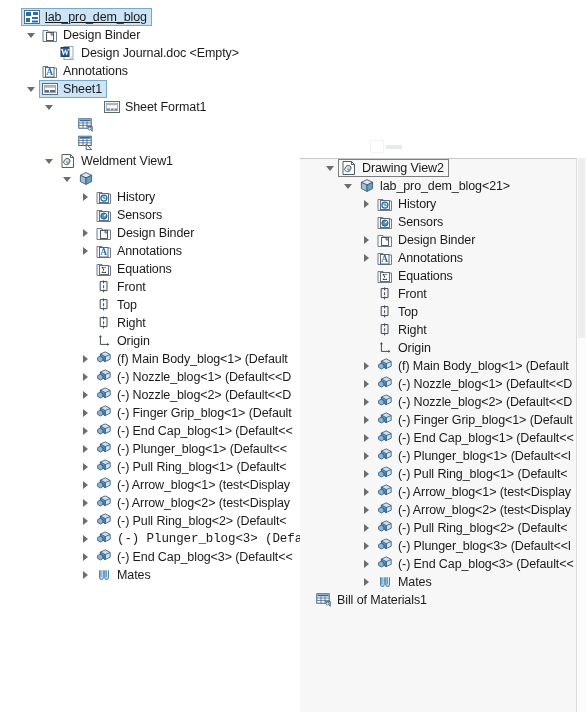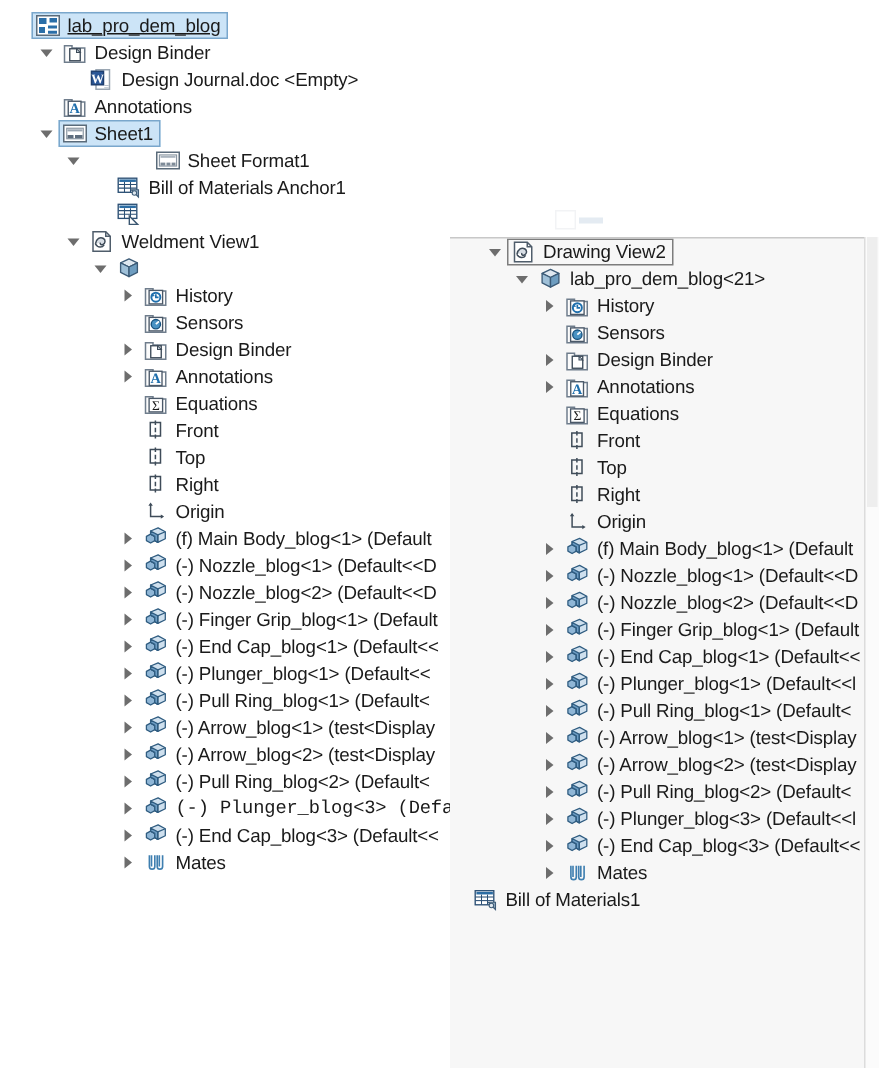--- a/index.html
+++ b/index.html
@@ -266,21 +266,20 @@
         <g stroke="#2b4f74" stroke-width="0.7">
           <line x1="1" y1="6" x2="13" y2="6"></line>
                   <line x1="1" y1="8.4" x2="13" y2="8.4"></line>
           <line x1="5" y1="4.4" x2="5" y2="11"></line>
                   <line x1="9" y1="4.4" x2="9" y2="11"></line>
         </g>
         <path d="M9.5 9.5 l4.8 0 0 4.8 z" fill="#9fb6c9" stroke="#3f5d79" stroke-width="0.8"></path>
         <circle cx="11.6" cy="11.6" r="1.5" fill="#dfe8ef" stroke="#3f5d79" stroke-width="0.7"></circle>
               </svg>
             </span>
-            <span class="lbl">Bill of Materials Anchor1</span>
           </div>
         </div>
         <div class="row" style="top: 134px; left: 0px;">
           <div class="content" style="position: absolute; left: 78px; top: 0px; height: 18px;">
             <span class="ic">
               <svg viewBox="0 0 16 16" xmlns="http://www.w3.org/2000/svg">
                 <g stroke="#2b4f74" stroke-width="0.9" fill="#ffffff">
           <rect x="0.8" y="1.2" width="12.4" height="9.4"></rect>
         </g>
         <rect x="1.6" y="2" width="11" height="1.7" fill="#2b6ca3"></rect>

